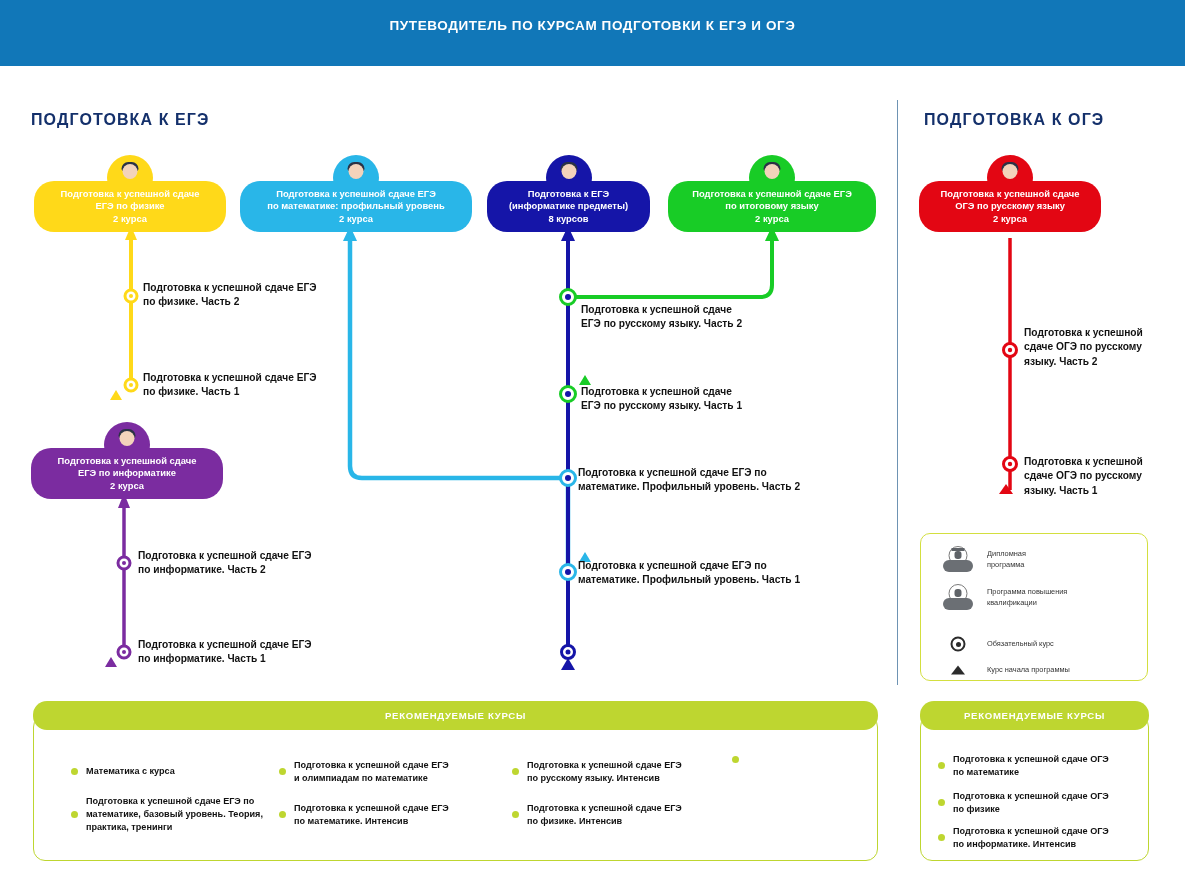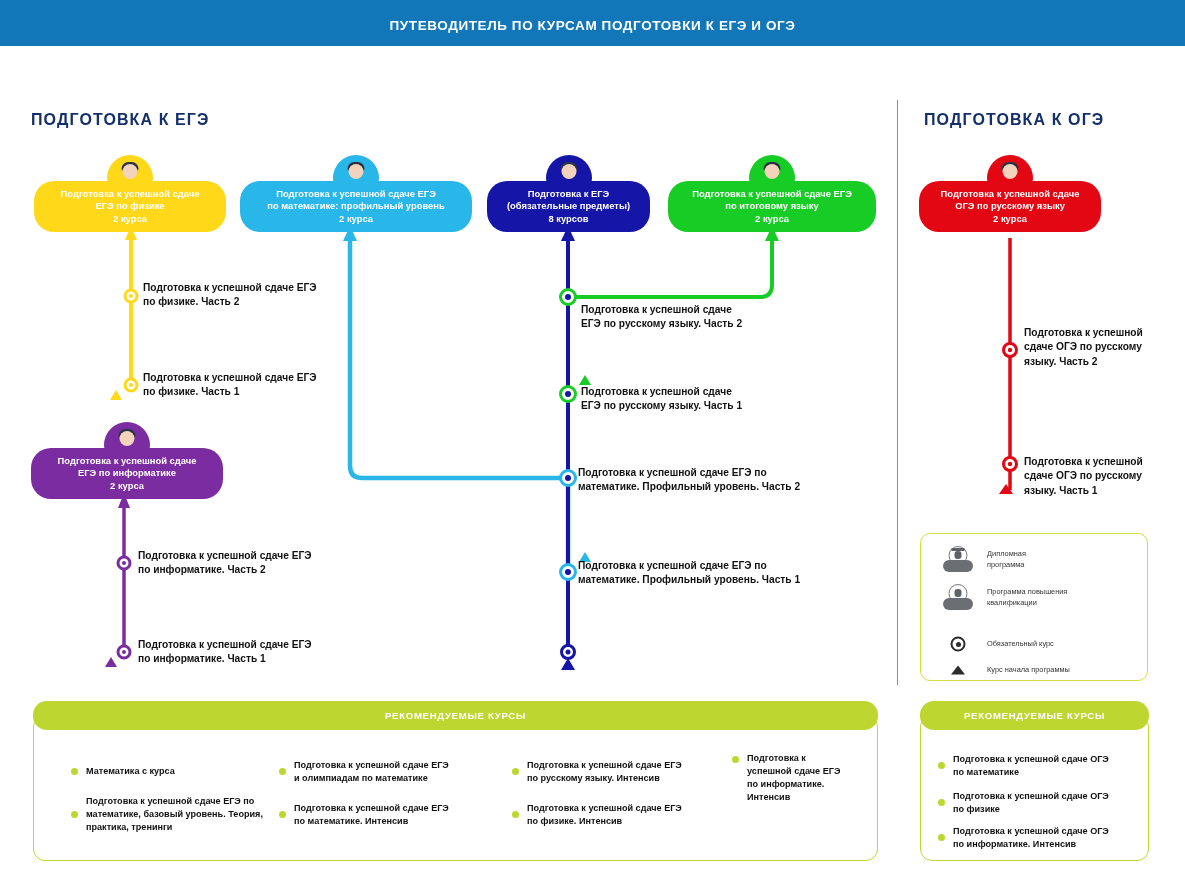--- a/index.html
+++ b/index.html
@@ -7,21 +7,21 @@
   body {
     width:1185px; height:879px; position:relative;
     background:#ffffff;
     font-family:"Liberation Sans", sans-serif;
     overflow:hidden;
   }
   #root { position:absolute; inset:0; }
 
   
   .header {
-    position:absolute; left:0; top:0; width:1185px; height:46px;
+    position:absolute; left:0; top:0; width:1185px; height:66px;
     background:#1177b8;
   }
   .header-title {
     position:absolute; left:0; top:0; width:1185px; height:50px;
     display:flex; align-items:center; justify-content:center;
     color:#ffffff; font-size:13.5px; font-weight:bold; letter-spacing:.6px;
     white-space:nowrap;
   }
 
   
@@ -260,21 +260,21 @@
       <div class="person">
           <div class="hair"></div>
           <div class="head"></div>
         <div class="body"></div>
           <div class="shirt"></div>
           <div class="tie"></div>
         </div>
     </div>
     <div class="pill" style="background:#1515a8;">
       <div>Подготовка к ЕГЭ</div>
-      <div>(обязательные предметы)</div>
+      <div>(информатике предметы)</div>
       <div>8 курсов</div>
     </div>
   </div>
 
   <div class="node" style="left:668px; top:155px; width:208px;">
     <div class="avatar" style="background:#18cc26;">
       <div class="person">
           <div class="hair"></div>
           <div class="head"></div>
         <div class="body"></div>
@@ -427,24 +427,20 @@
 по русскому языку. Интенсив</div>
     </div>
     <div class="rec-item" style="left:479px; top:101px; width:205px;">
       <div class="rec-dot"></div>
       <div class="rec-text">Подготовка к успешной сдаче ЕГЭ
 по физике. Интенсив</div>
     </div>
 
     <div class="rec-item" style="left:699px; top:51px; width:130px; align-items:flex-start;">
       <div class="rec-dot" style="margin-top:4px;"></div>
-      <div class="rec-text">Подготовка к
-успешной сдаче ЕГЭ
-по информатике.
-Интенсив</div>
     </div>
   </div>
 
   <div class="rec-panel" style="left:920px; top:701px; width:229px; height:160px;">
     <div class="rec-body" style="height:146px;"></div>
     <div class="rec-head">
       <span>РЕКОМЕНДУЕМЫЕ КУРСЫ</span>
     </div>
 
     <div class="rec-item" style="left:18px; top:52px; width:205px;">

